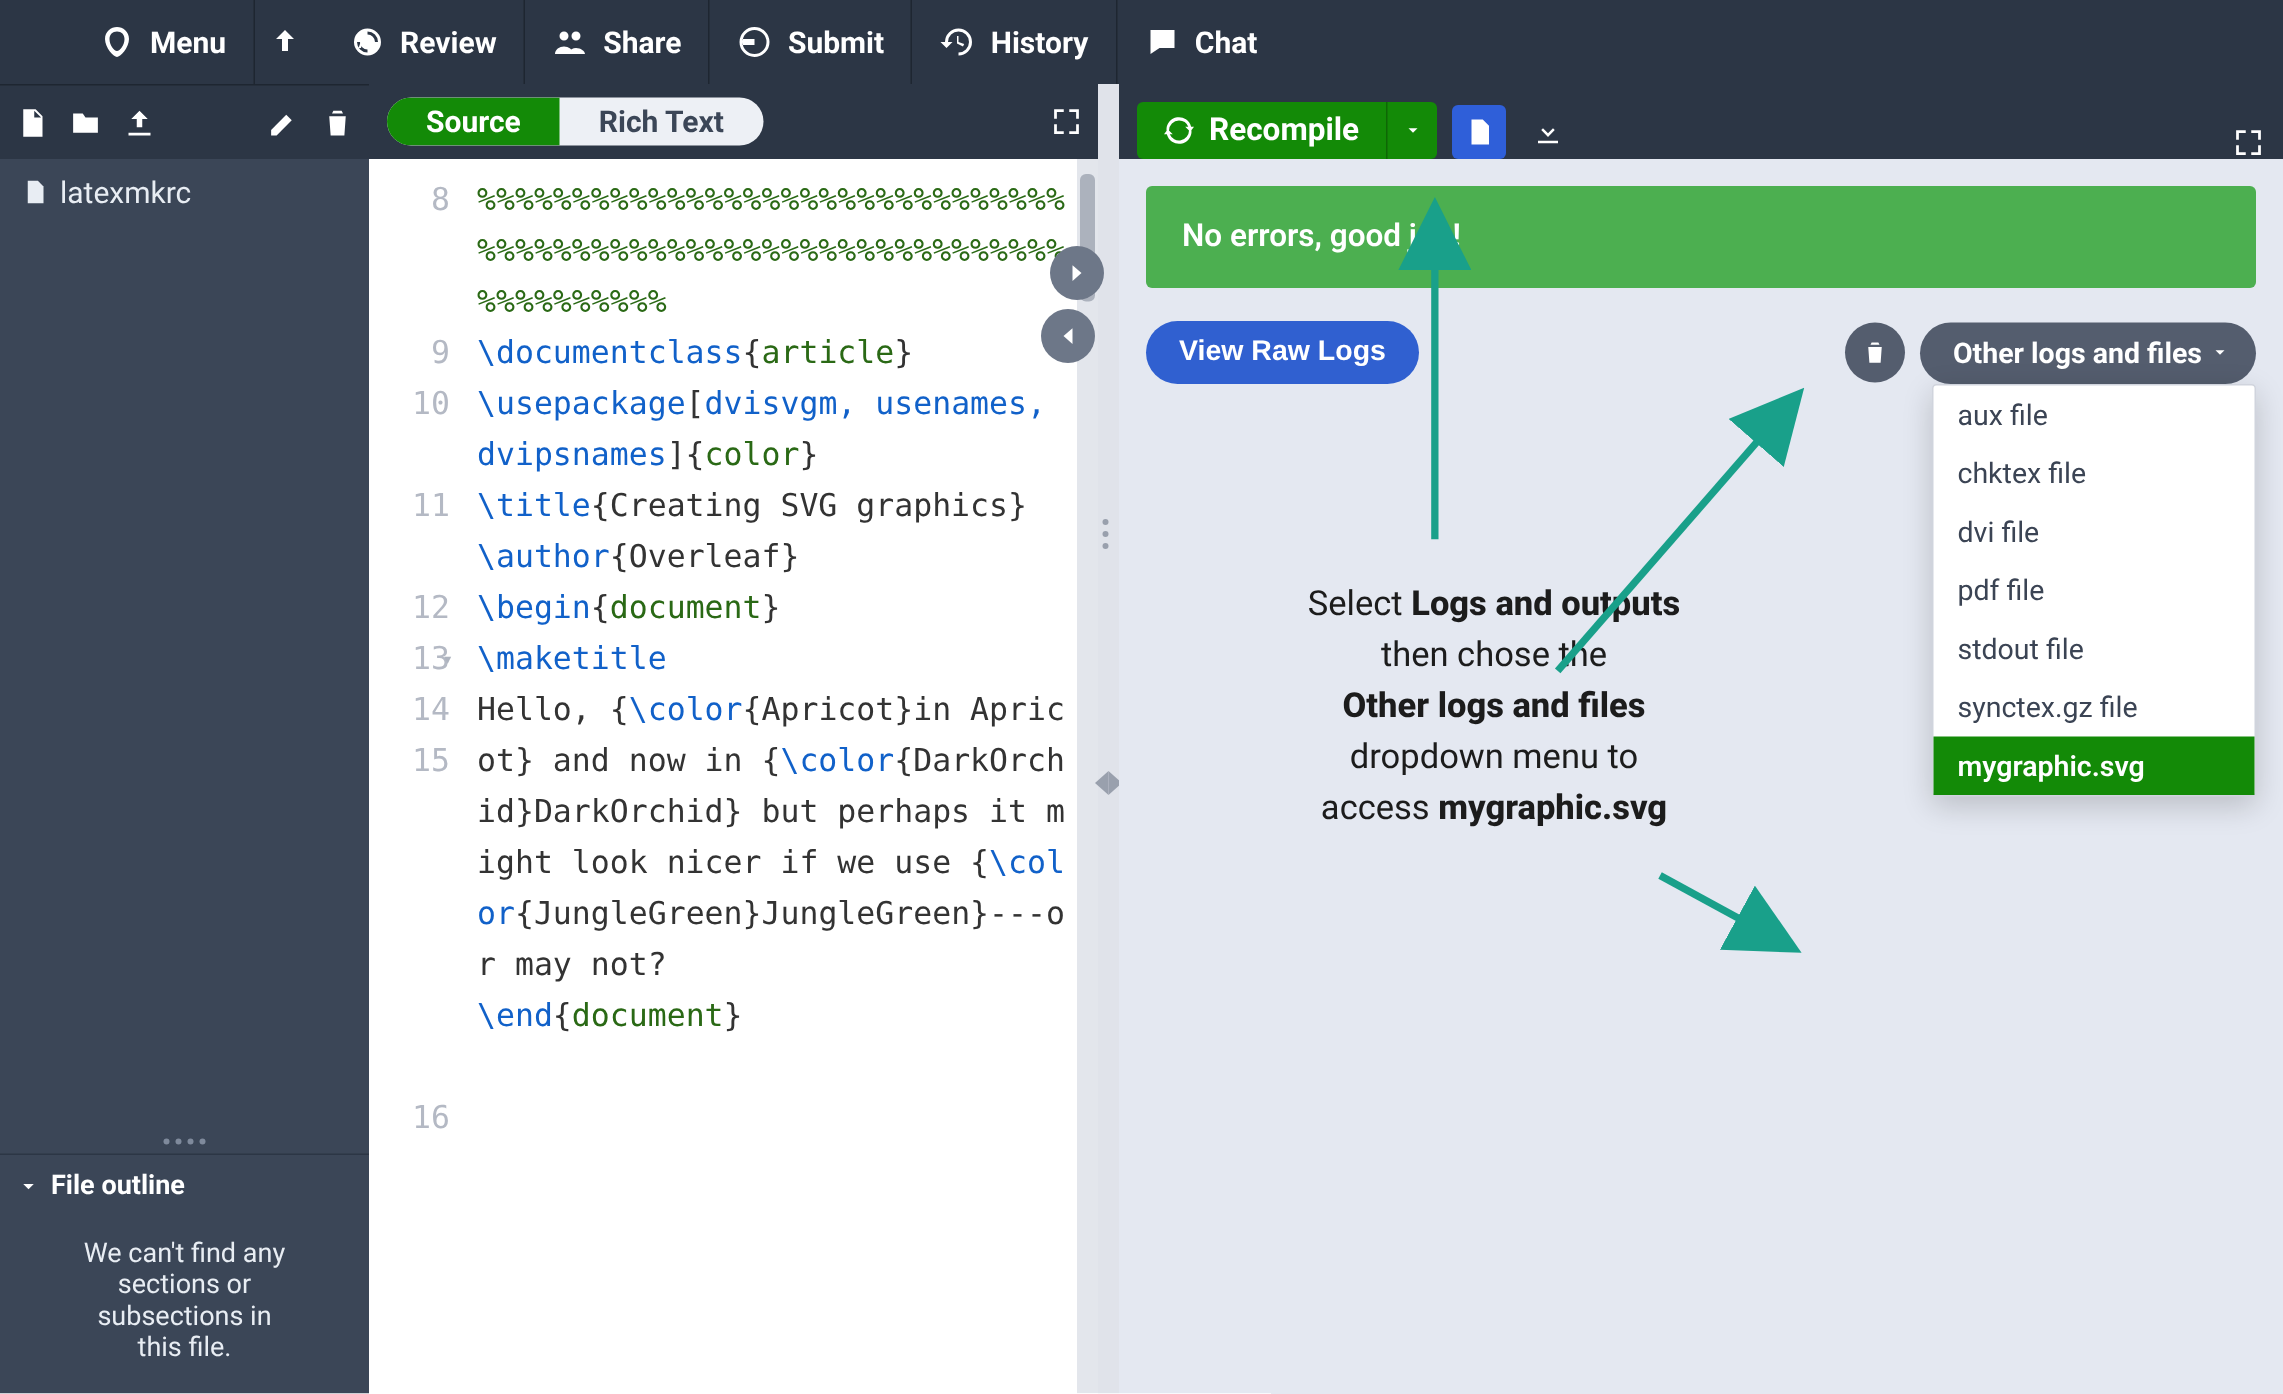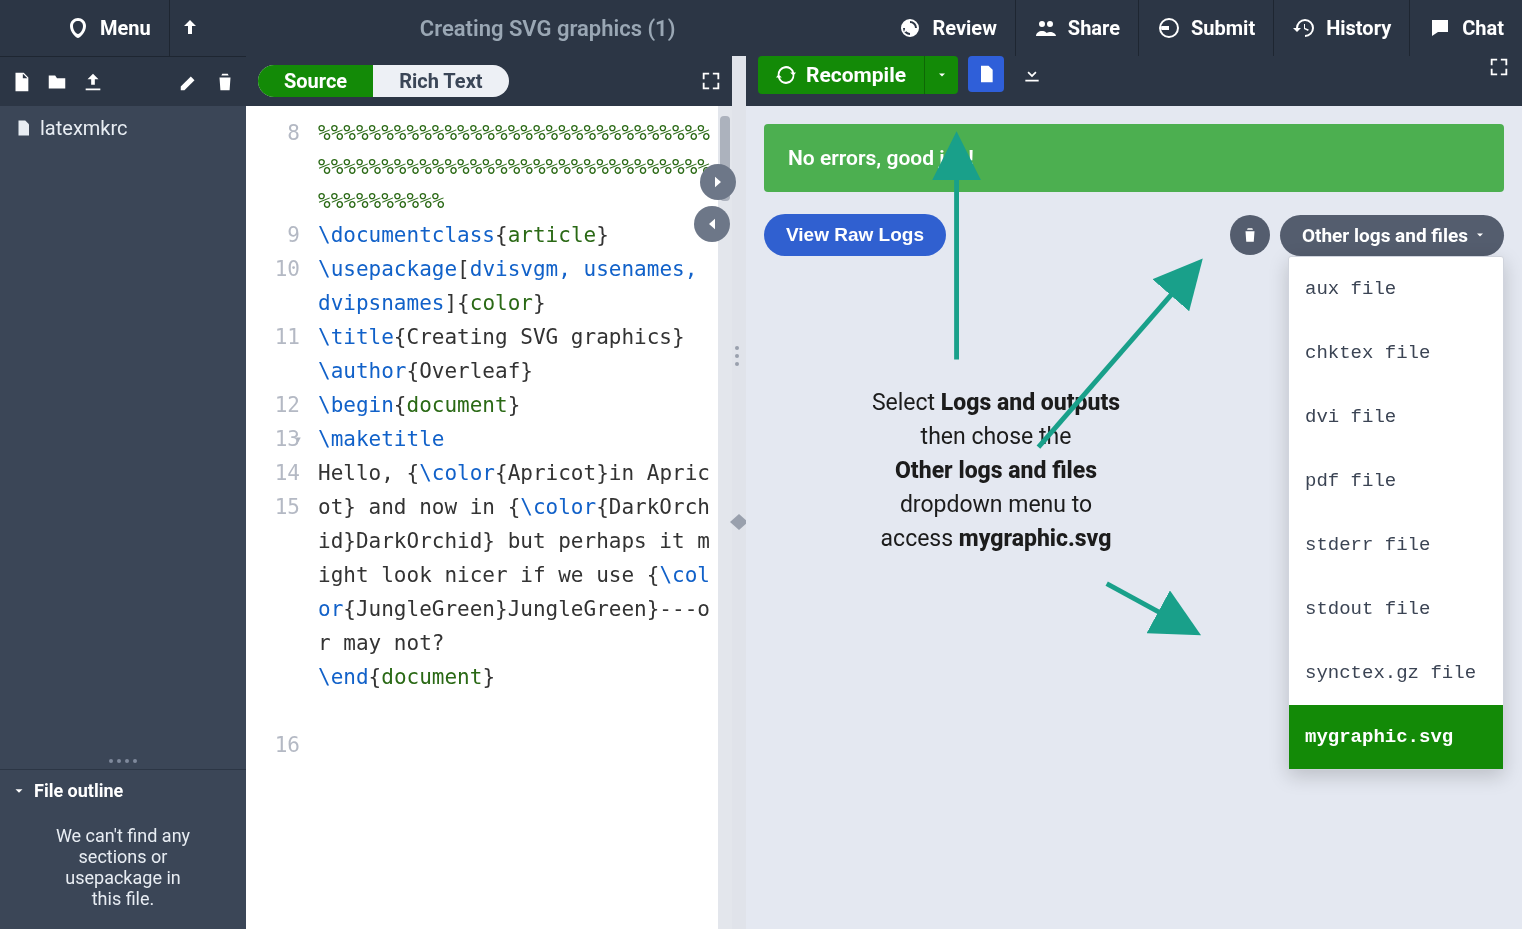--- a/index.html
+++ b/index.html
@@ -74,21 +74,21 @@
 .splitcol .tri-r{right:-2px; top:458px; border-left:9px solid #99a0ad;}
 
 
 .navcircle{ position:absolute; width:36px;height:36px;border-radius:50%; background:#6d7788; color:#fff; display:flex;align-items:center;justify-content:center; cursor:pointer; z-index:50;}
 .navcircle svg{width:18px;height:18px;fill:#fff;}
 .nav-right{ left:700px; top:164px;}
 .nav-left{ left:694px; top:206px;}
 
 
 .previewpanel{ flex:1; display:flex; flex-direction:column; background:#e4e8f1; position:relative; }
-.pv-toolbar{ height:50px; background:#2c3645; display:flex; align-items:flex-start; padding:0 12px; gap:10px;}
+.pv-toolbar{ height:50px; background:#2c3645; display:flex; align-items:flex-end; padding:0 12px; gap:10px;}
 .recompile{ display:flex; align-items:center; background:#138a07; height:38px; border-radius:4px; overflow:hidden;}
 .recompile .rc-main{ display:flex; align-items:center; gap:10px; padding:0 18px; height:100%; color:#fff; font-weight:700; font-size:21px; cursor:pointer;}
 .recompile .rc-main svg{width:20px;height:20px;fill:#fff;}
 .recompile .rc-dd{ width:34px; height:100%; display:flex;align-items:center;justify-content:center; border-left:1px solid rgba(0,0,0,.25); cursor:pointer;}
 .recompile .rc-dd svg{width:12px;height:12px;fill:#fff;}
 .pv-sqbtn{ width:36px;height:36px; border-radius:4px; display:flex;align-items:center;justify-content:center; cursor:pointer;}
 .pv-sqbtn.logs{ background:#2f5fd9;}
 .pv-sqbtn svg{width:20px;height:20px;fill:#fff;}
 .pv-toolbar .spacer{flex:1;}
 .pv-fs{width:22px;height:22px;color:#fff;cursor:pointer;}
@@ -98,21 +98,21 @@
 .goodjob{ background:#4caf50; color:#fff; padding:22px 24px; border-radius:4px; font-size:21px; font-weight:600;}
 .row2{ display:flex; align-items:center; margin-top:22px;}
 .viewlogs{ background:#3060d0; color:#fff; border:none; border-radius:999px; padding:10px 22px; font-size:19px; font-weight:700; cursor:pointer;}
 .row2 .spacer{flex:1;}
 .trashbtn{ width:40px;height:40px;border-radius:50%; background:#545d6e; display:flex;align-items:center;justify-content:center; cursor:pointer; margin-right:10px;}
 .trashbtn svg{width:18px;height:20px;fill:#fff;}
 .otherlogs{ background:#545d6e; color:#fff; border-radius:999px; padding:9px 18px 9px 22px; font-size:19px; font-weight:700; cursor:pointer; display:flex; align-items:center; gap:6px;}
 .otherlogs svg{width:12px;height:12px;fill:#fff;}
 
 .dropdown{ position:absolute; right:18px; top:150px; width:216px; background:#fff; border:1px solid #d0d4dd; border-radius:3px; box-shadow:0 6px 20px rgba(0,0,0,.18); z-index:40;}
-.dropdown .dd-item{ padding:21px 16px; font-size:19px; color:#3b4454; cursor:pointer;font-family:Liberation Mono, monospace;}
+.dropdown .dd-item{ padding:8px 16px; font-size:19px; color:#3b4454; cursor:pointer;}
 .dropdown .dd-item.hl{ background:#138a07; color:#fff; font-weight:600;}
 
 .instruct{ position:absolute; left:30px; top:280px; width:440px; font-size:23px; color:#1c1c1c; text-align:center; line-height:34px;}
 .instruct b{ font-weight:800;}
 
 
 .arrows{ position:absolute; inset:0; pointer-events:none; z-index:35;}
 </style>
 </head>
 <body>
@@ -129,21 +129,20 @@
     </div>
     <div class="tb-btn tb-upbtn">
       <span class="tb-icon">
         <svg viewBox="0 0 24 24">
             <path d="M10 4l-6 6h4v8h4v-8h4z"></path>
           </svg>
       </span>
     </div>
   </div>
 
-  <div class="tb-title">Creating SVG graphics (1)</div>
 
   <div class="tb-right">
     <div class="tb-btn">
       <span class="tb-icon">
         <svg viewBox="0 0 24 24">
             <path d="M12 3a9 9 0 100 18 9 9 0 000-18zm0 2a7 7 0 017 7h-2a5 5 0 00-5-5V5zM7 12a5 5 0 005 5v2a7 7 0 01-7-7h2z"></path>
             <text x="6" y="16" font-size="10" fill="#fff">A</text>
           </svg>
       </span>
       <span>Review</span>
@@ -222,21 +221,21 @@
     <div class="outline">
       <div class="outline-header">
         <svg viewBox="0 0 24 24">
             <path d="M6 9l6 6 6-6z"></path>
           </svg>
         <span>File outline</span>
       </div>
       <div class="outline-body">
         <div>We can't find any</div>
         <div>sections or</div>
-        <div>usepackage in</div>
+        <div>subsections in</div>
         <div>this file.</div>
       </div>
     </div>
   </div>
 
   <div class="editorpanel">
     <div class="ed-toolbar">
       <div class="view-toggle">
         <div class="vt-opt active">Source</div>
         <div class="vt-opt">Rich Text</div>
@@ -332,21 +331,20 @@
               <path d="M6 9l6 6 6-6z"></path>
             </svg>
         </div>
       </div>
 
       <div class="dropdown" id="dropdown">
           <div class="dd-item">aux file</div>
           <div class="dd-item">chktex file</div>
           <div class="dd-item">dvi file</div>
           <div class="dd-item">pdf file</div>
-          <div class="dd-item">stderr file</div>
           <div class="dd-item">stdout file</div>
           <div class="dd-item">synctex.gz file</div>
           <div class="dd-item hl">mygraphic.svg</div>
         </div>
 
       <div class="instruct">
         <span>Select </span><b>Logs and outputs</b><br>
         <span>then chose the</span><br>
         <b>Other logs and files</b><br>
         <span>dropdown menu to</span><br>

